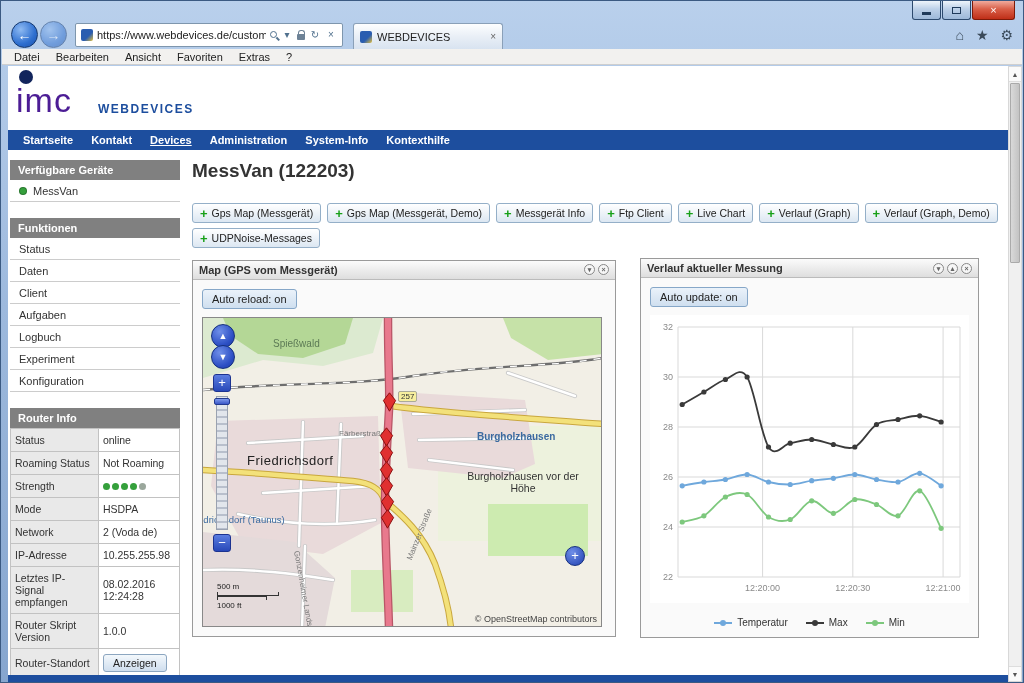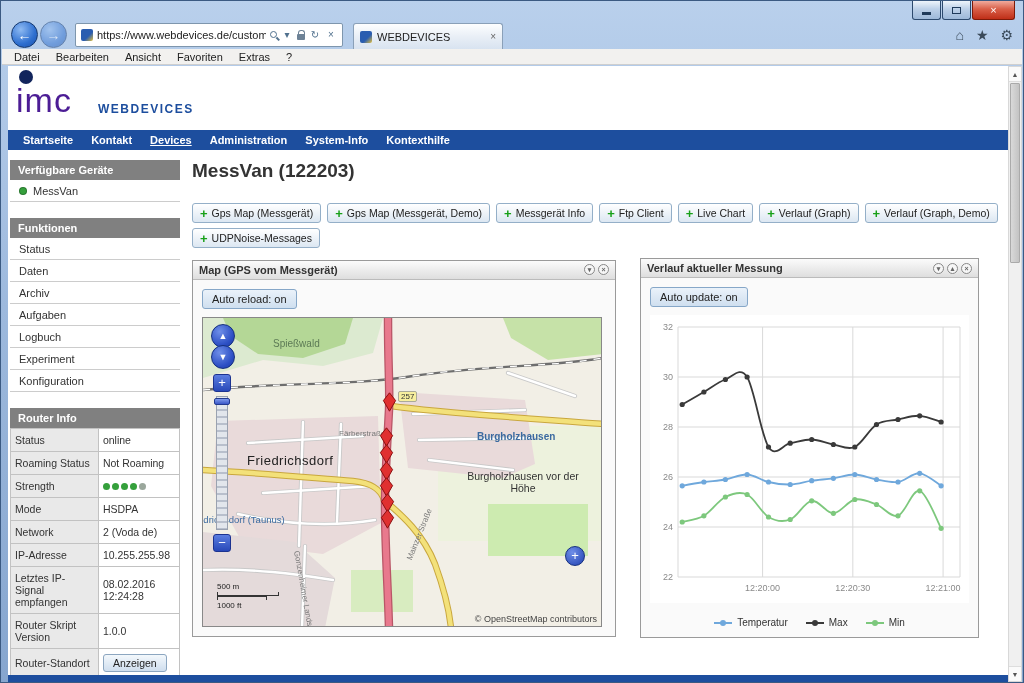--- a/index.html
+++ b/index.html
@@ -198,21 +198,21 @@
             <div class="side-row">
               <span class="dev-dot" style="background: rgb(53, 160, 60);"></span>
               <span>MessVan</span>
             </div>
           </div>
         <div class="sec-gap"></div>
         <div class="sec-header">Funktionen</div>
         <div>
             <div class="side-row">Status</div>
             <div class="side-row">Daten</div>
-            <div class="side-row">Archiv</div>
+            <div class="side-row">Client</div>
             <div class="side-row">Aufgaben</div>
             <div class="side-row">Logbuch</div>
             <div class="side-row">Experiment</div>
             <div class="side-row">Konfiguration</div>
           </div>
         <div class="sec-gap"></div>
         <div class="sec-header">Router Info</div>
         <table class="router-table">
             <tbody>
               <tr>

